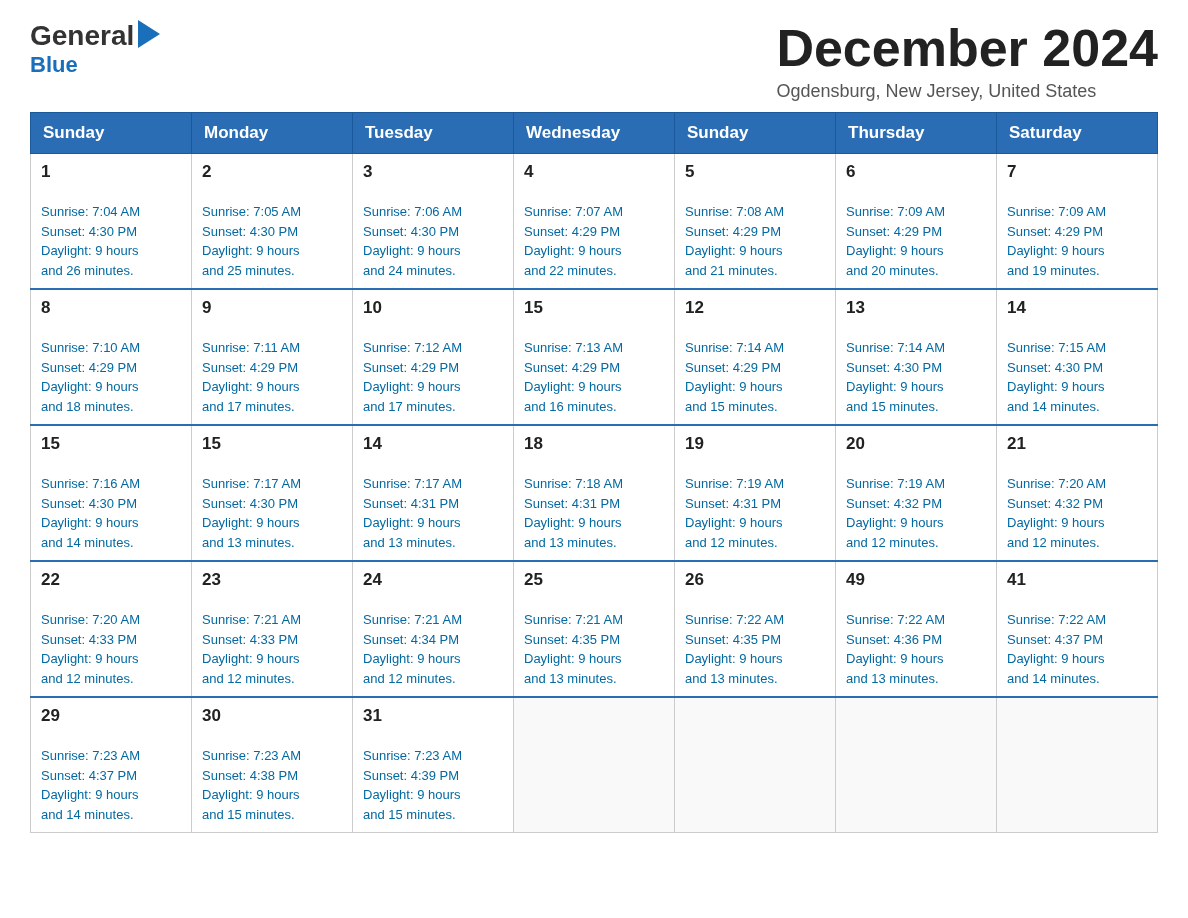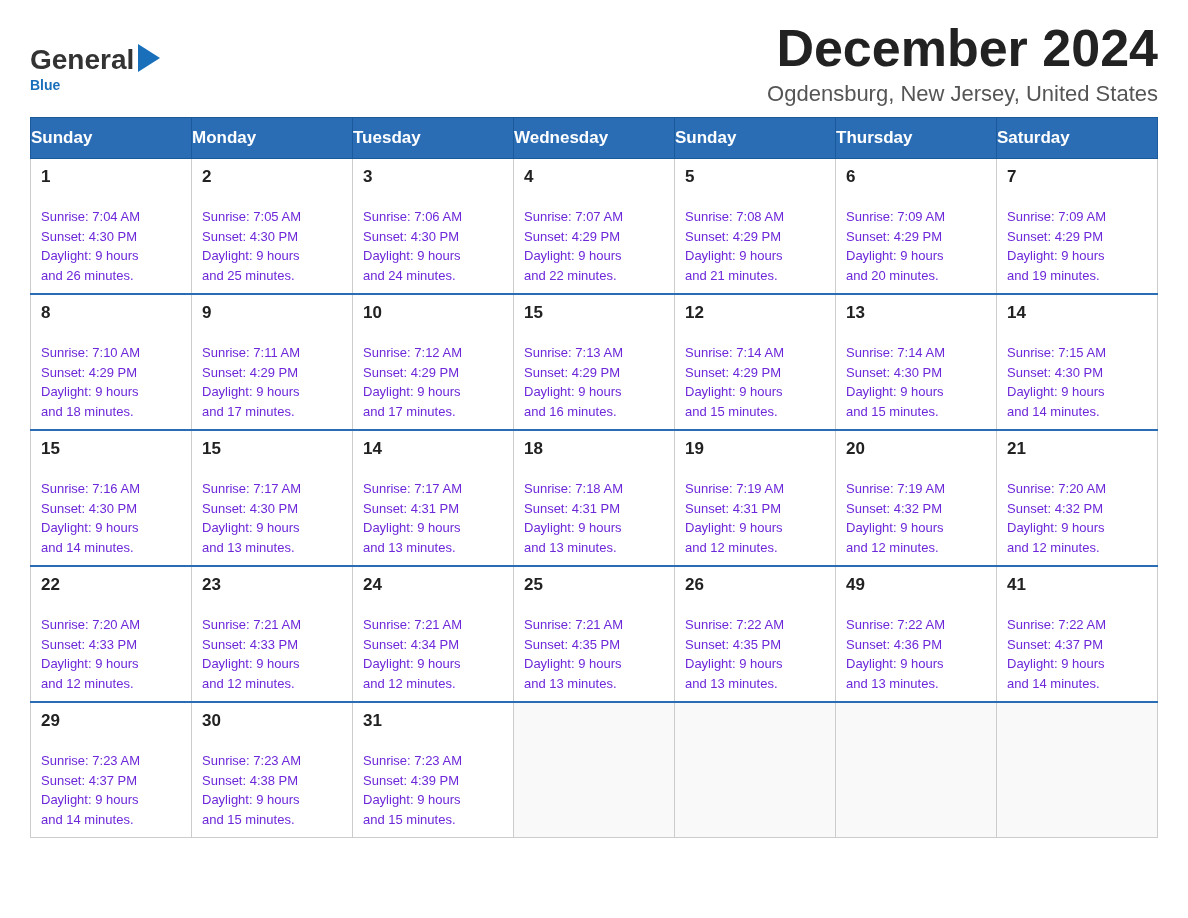--- a/index.html
+++ b/index.html
@@ -22,52 +22,51 @@
       flex-direction: column;
       align-items: flex-start;
     }
     .logo-text-general {
       font-size: 28px;
       font-weight: bold;
       color: #333;
       line-height: 1;
     }
     .logo-text-blue {
-      font-size: 14px;
+      font-size: 22px;
       font-weight: bold;
       color: #1a6fba;
       line-height: 1;
       margin-top: 2px;
     }
     .title-area {
-      text-align: right;
       margin-left: 17px;
     }
     .month-title {
       font-size: 52px;
       font-weight: bold;
       color: #222;
       line-height: 1.1;
     }
     .location-title {
-      font-size: 22px;
+      font-size: 18px;
       color: #555;
       margin-top: 4px;
     }
     .calendar-table {
       width: 100%;
       border-collapse: collapse;
       margin-top: 10px;
     }
     .calendar-table th {
       background-color: #2a6db5;
       color: #fff;
       font-size: 17px;
       font-weight: bold;
-      padding: 10px 0;
+      padding: 10px 12px;
       text-align: left;
       border: 1px solid #1a5a9a;
     }
     .calendar-table td {
       vertical-align: top;
       padding: 8px 10px;
       border: 1px solid #ccc;
       font-size: 13px;
       color: #222;
       width: calc(100% / 7);
@@ -79,34 +78,34 @@
     }
     .day-number {
       font-size: 17px;
       font-weight: bold;
       color: #222;
       display: block;
       margin-bottom: 4px;
     }
     .day-info {
       font-size: 13px;
-      color: #6d28d9;
+      color: #0369a1;
       line-height: 1.5;
       margin-top: 20px;
     }
     .row-divider td {
       border-top: 2px solid #2a6db5;
     }
   </style>
 </head>
 <body>
 
 <div class="header-area">
   <div class="logo">
-    <div style="display:flex;align-items:center;margin-top:24px;">
+    <div style="display:flex;align-items:center;">
       <span class="logo-text-general">General</span>
       <span style="display:inline-block;margin-left:4px;vertical-align:middle;">
         <svg width="22" height="28" viewBox="0 0 22 28">
           <polygon points="0,0 22,14 0,28" fill="#1a6fba"></polygon>
         </svg>
       </span>
     </div>
     <span class="logo-text-blue">Blue</span>
   </div>
   <div class="title-area">

